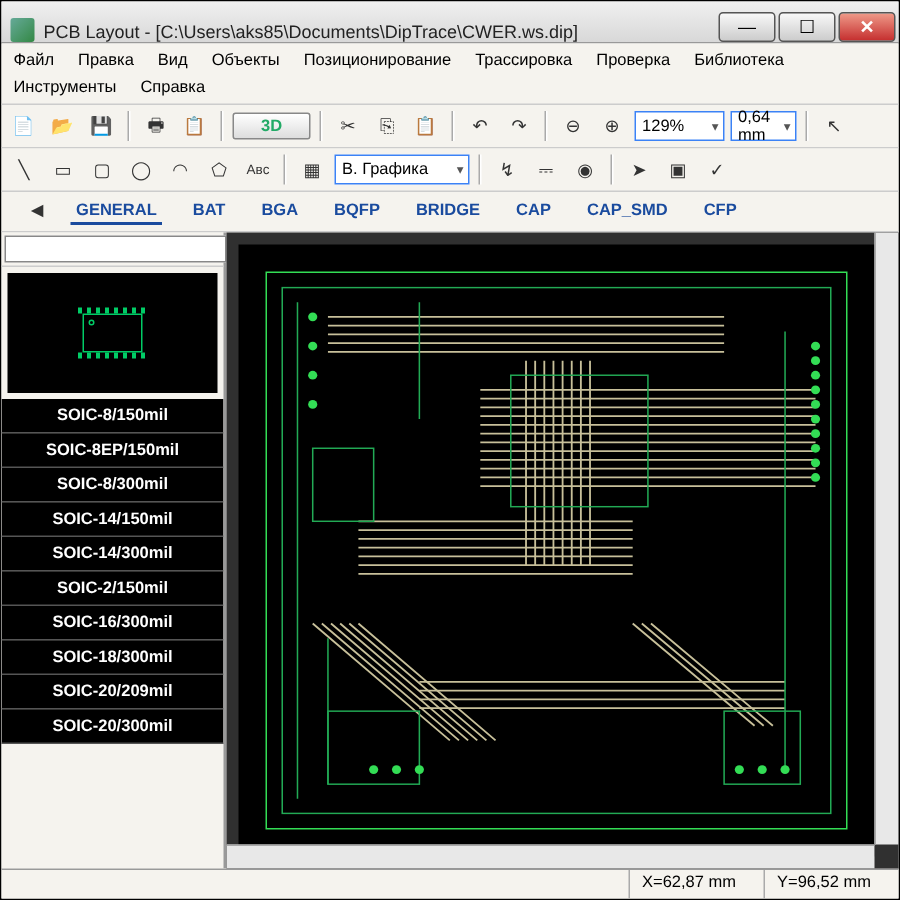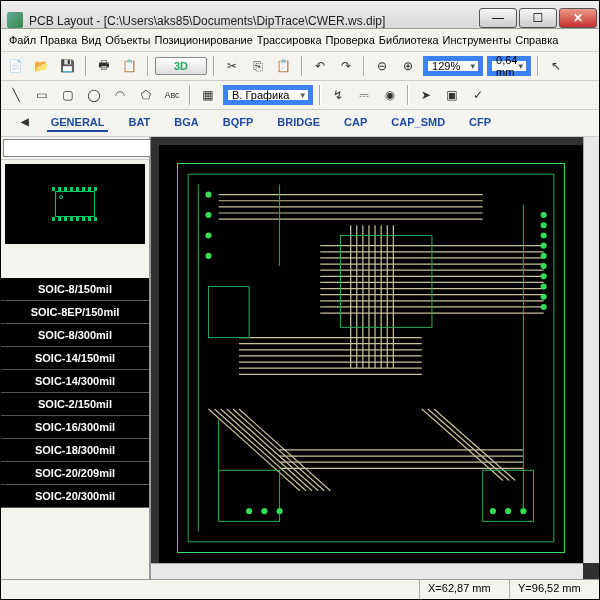--- a/index.html
+++ b/index.html
@@ -4,43 +4,43 @@
 <style>
 * { margin:0; padding:0; box-sizing:border-box; font-family:Tahoma,Arial,sans-serif; font-size:11px; }
 body { background:#fff; width:600px; height:600px; overflow:hidden; }
 .window { width:600px; height:600px; border:1px solid #000; display:flex; flex-direction:column; }
 .titlebar { height:28px; background:linear-gradient(to bottom,#f0f0f0,#d8d8d8); display:flex; align-items:flex-end; padding:0 2px 0 6px; border-bottom:1px solid #999; }
 .titlebar .icon-sm { width:16px; height:16px; margin-right:6px; background:linear-gradient(135deg,#6a9,#384); border-radius:2px; }
 .title { flex:1; color:#222; font-size:12px; }
 .winbtns { display:flex; gap:0; }
 .winbtn { width:38px; height:20px; border:1px solid #555; background:linear-gradient(to bottom,#f8f8f8,#ccc); border-radius:3px; margin-left:2px; display:flex; align-items:center; justify-content:center; font-size:12px; }
 .winbtn.close { background:linear-gradient(to bottom,#e98,#c52f2f); color:#fff; font-weight:bold; }
-.menubar { background:#f5f3ee; padding:3px 6px; border-bottom:1px solid #ccc; display:flex; flex-wrap:wrap; gap:2px 0; }
+.menubar { background:#f5f3ee; padding:3px 6px; border-bottom:1px solid #ccc; display:flex; flex-wrap:wrap; gap:2px 12px; }
 .menu-item { color:#000; padding:2px 2px; }
 .toolbar { background:#f5f3ee; padding:3px 4px; border-bottom:1px solid #ccc; display:flex; align-items:center; gap:4px; flex-wrap:nowrap; }
 .tbtn { width:22px; height:22px; border:1px solid transparent; display:flex; align-items:center; justify-content:center; font-size:12px; color:#333; border-radius:2px; }
 .sep { width:2px; height:20px; border-left:1px solid #aaa; border-right:1px solid #fff; margin:0 2px; }
 .btn3d { padding:2px 18px; border:1px solid #888; background:linear-gradient(to bottom,#fff,#ddd); border-radius:2px; font-weight:bold; color:#2a6; }
-.combo { height:20px; border:5px solid #3b82f6; background:#fff; padding:0 16px 0 4px; position:relative; display:flex; align-items:center; }
+.combo { height:20px; border:1px solid #3b82f6; background:#fff; padding:0 16px 0 4px; position:relative; display:flex; align-items:center; }
 .combo::after { content:"▾"; position:absolute; right:3px; font-size:9px; color:#555; }
 .tabstrip { background:#f5f3ee; display:flex; gap:16px; padding:4px 18px; border-bottom:1px solid #ccc; font-weight:bold; color:#1a4b9e; }
 .tab { padding:2px 4px; }
 .tab.active { border-bottom:2px solid #1a4b9e; }
 .tab-arrow { color:#333; font-size:10px; padding:2px; }
 .main { flex:1; display:flex; min-height:0; }
 .sidepanel { width:150px; background:#f5f3ee; border-right:2px solid #999; display:flex; flex-direction:column; }
 .search-row { display:flex; padding:2px; border-bottom:1px solid #ccc; }
 .search-row input { flex:1; height:18px; border:1px solid #888; padding:0 2px; }
 .binoc { width:20px; text-align:center; }
 .preview { height:80px; background:#000; margin:4px; display:flex; align-items:center; justify-content:center; }
 .chip { width:40px; height:26px; border:1px solid #0c6; position:relative; }
 .chip::before, .chip::after { content:""; position:absolute; left:-4px; right:-4px; height:4px; background:repeating-linear-gradient(to right,#0c6 0,#0c6 3px,transparent 3px,transparent 6px); }
 .chip::before { top:-5px; } .chip::after { bottom:-5px; }
 .chip .dot { position:absolute; width:4px; height:4px; border:1px solid #0c6; border-radius:50%; top:3px; left:3px; }
-.partlist { flex:1; overflow:hidden;margin-top:30px; }
+.partlist { flex:1; overflow:hidden; }
 .part { background:#000; color:#fff; font-weight:bold; text-align:center; padding:5px 2px; border-bottom:1px solid #555; font-size:11px; }
 .canvas-wrap { flex:1; background:#303030; position:relative; overflow:hidden; }
 .canvas { position:absolute; inset:8px 16px 8px 8px; background:#000; }
 .pcb { position:absolute; inset:18px; border:1px solid #3d5; }
 .scroll-v { position:absolute; top:0; right:0; bottom:16px; width:16px; background:#e8e8e8; border-left:1px solid #aaa; }
 .scroll-h { position:absolute; left:0; right:16px; bottom:0; height:16px; background:#e8e8e8; border-top:1px solid #aaa; }
 .statusbar { height:20px; background:#f5f3ee; border-top:1px solid #999; display:flex; justify-content:flex-end; }
 .status-cell { border-left:1px solid #aaa; padding:2px 8px; min-width:90px; }
 svg.traces { position:absolute; inset:0; width:100%; height:100%; }
 </style>

